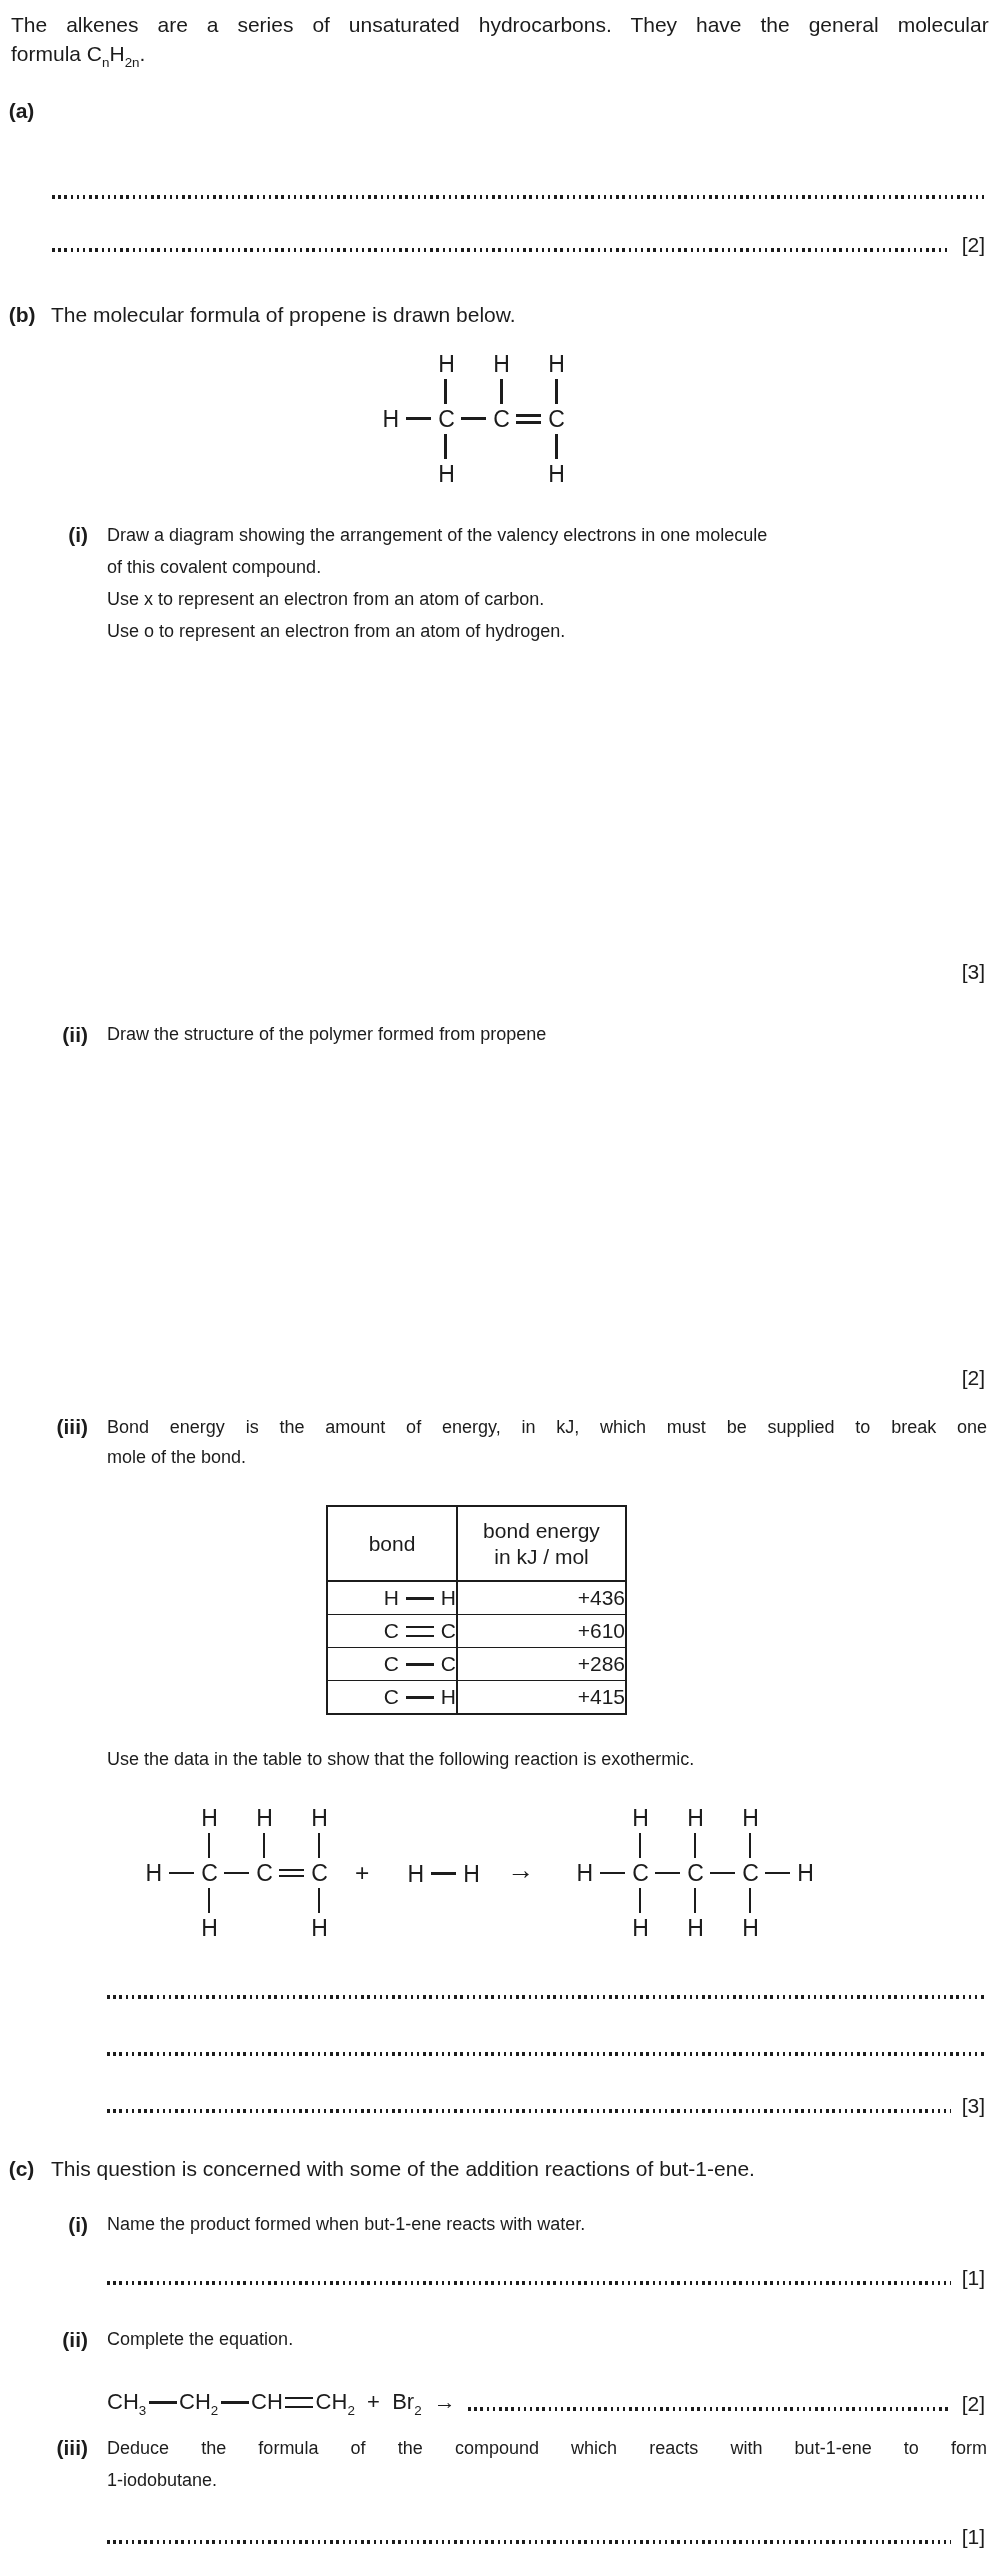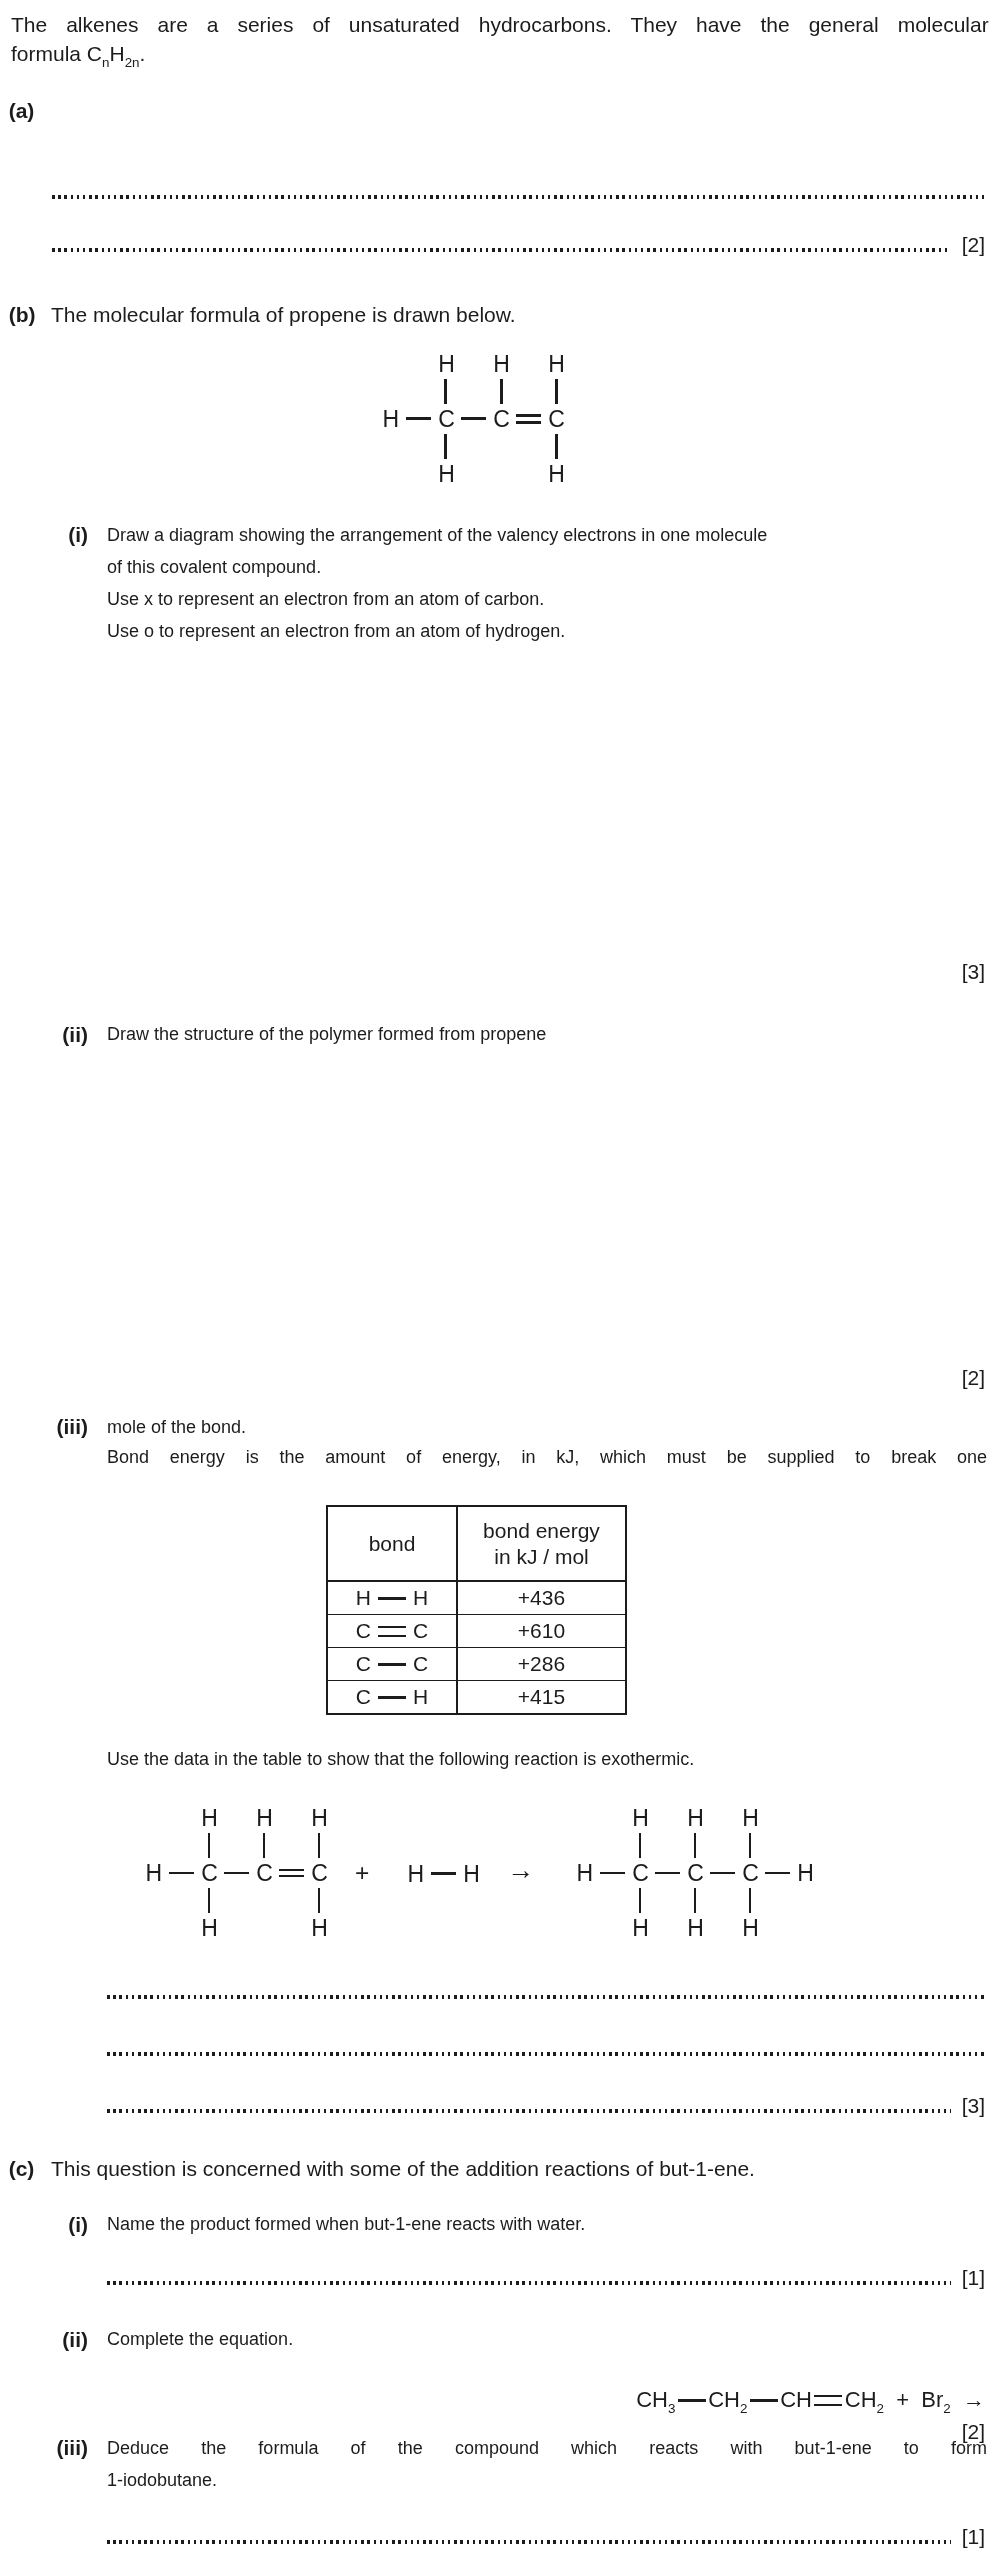--- a/index.html
+++ b/index.html
@@ -28,25 +28,25 @@
   .markabs{position:absolute;right:14px;font-size:21px;line-height:24px;}
   
   .mol{position:absolute;}
   .atom{position:absolute;width:35px;height:32px;line-height:32px;text-align:center;font-size:23px;}
   .mbond{position:absolute;background:#1c1c1c;}
   .op{position:absolute;font-size:24.5px;line-height:28px;}
   
   table.bet{position:absolute;left:326px;top:1505px;border-collapse:collapse;border:2.4px solid #1c1c1c;font-size:21px;}
   .bet th,.bet td{border:1.6px solid #1c1c1c;border-left-width:2.4px;border-right-width:2.4px;text-align:center;font-weight:normal;padding:0;vertical-align:middle;}
   .bet th{height:73px;white-space:pre-line;line-height:26px;border-bottom-width:2.4px;}
-  .bet td{height:32px;}
+  .bet td{height:32px;text-align:right;}
   .bet .c1{width:128px;}
   .bet .c2{width:167px;}
   
-  .eqrow{position:absolute;left:107px;right:14px;top:2386px;height:30px;display:flex;align-items:flex-end;flex-direction:column;}
+  .eqrow{position:absolute;left:107px;right:14px;top:2386px;height:30px;display:flex;align-items:flex-end;}
   .eqtext{font-size:22px;line-height:28px;white-space:pre;}
   .eqrow .dots{margin-left:12.6px;}
 </style>
 </head>
 <body>
 
 <div id="page">
 
   <div class="blk" style="left:11px;right:10.3px;top:9.5px;">
       <div class="line just">The alkenes are a series of unsaturated hydrocarbons. They have the general molecular</div>
@@ -97,22 +97,22 @@
 
   <div class="markabs" style="top:960px;">[3]</div>
 
   <div class="m1" style="top:1020px;">(ii)</div>
   <div class="txt1" style="top:1020px;">Draw the structure of the polymer formed from propene</div>
 
   <div class="markabs" style="top:1366px;">[2]</div>
 
   <div class="m1" style="top:1412px;line-height:30px;">(iii)</div>
   <div class="txt1" style="top:1412px;line-height:30px;">
+      <div class="line just">Bond energy is the amount of energy, in kJ, which must be supplied to break one</div>
       <div class="line">mole of the bond.</div>
-      <div class="line just">Bond energy is the amount of energy, in kJ, which must be supplied to break one</div>
     </div>
 
   <table class="bet">
     <thead>
       <tr>
         <th class="c1">bond</th>
         <th class="c2">bond energy
 in kJ / mol</th>
       </tr>
     </thead>

